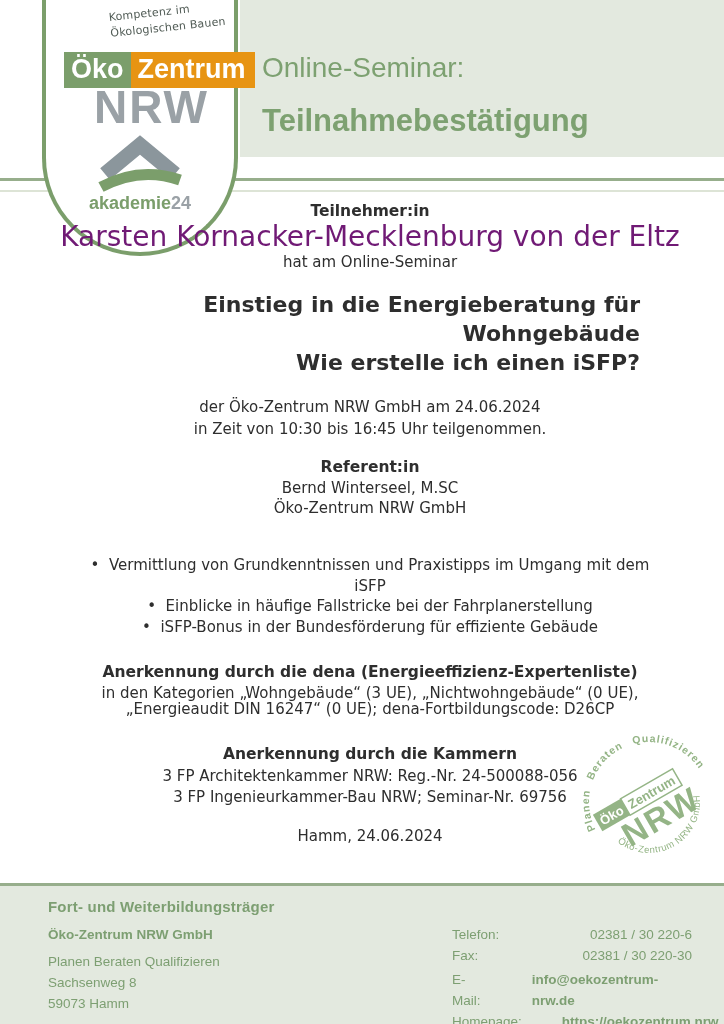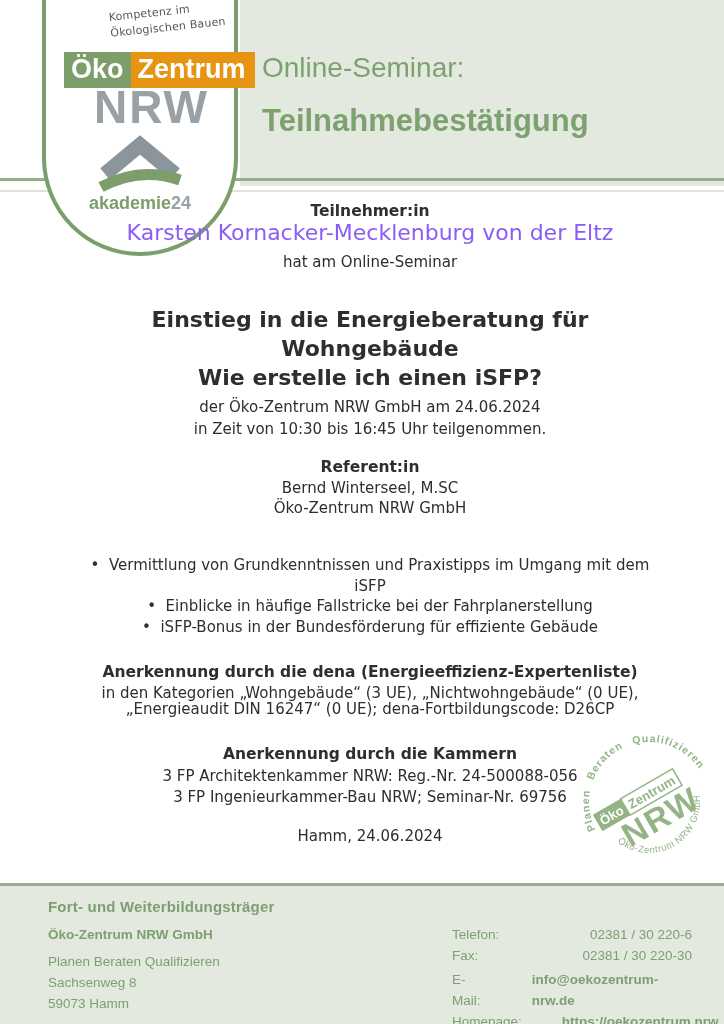--- a/index.html
+++ b/index.html
@@ -16,21 +16,21 @@
     --stamp-green:#82a871;
   }
   *{margin:0;padding:0;box-sizing:border-box;}
   html,body{background:#ffffff;}
   .page{
     position:relative;width:724px;height:1024px;margin:0 auto;
     background:#ffffff;overflow:hidden;
     font-family:"DejaVu Sans","Liberation Sans",sans-serif;color:var(--dark);
   }
   
-  .header-band{position:absolute;left:240px;top:0;right:0;height:186px;background:var(--band);z-index:1;}
+  .header-band{position:absolute;left:240px;top:0;right:0;height:157px;background:var(--band);z-index:1;}
   .header-kicker{position:absolute;left:22px;top:52px;font-family:"Liberation Sans",sans-serif;font-size:28px;color:var(--green);}
   .header-title{position:absolute;left:22px;top:103px;font-family:"Liberation Sans",sans-serif;font-size:31px;font-weight:bold;color:var(--green);}
   .rule-green{position:absolute;left:0;right:0;top:178px;height:3px;background:var(--line-green);z-index:1;}
   .rule-light{position:absolute;left:0;right:0;top:190px;height:2px;background:var(--line-light);z-index:1;}
   
   .badge{
     position:absolute;left:42px;top:-4px;width:196px;height:260px;background:#ffffff;
     border:4px solid var(--logo-green);border-top:none;border-radius:0 0 98px 98px;z-index:2;
   }
   .badge-tagline{
@@ -46,23 +46,23 @@
   }
   .emblem{position:absolute;left:34px;top:136px;}
   .akademie{position:absolute;left:0;right:0;top:197px;text-align:center;font-family:"Liberation Sans",sans-serif;font-size:18px;font-weight:bold;}
   .akademie .ak-name{color:var(--logo-green);}
   .akademie .ak-num{color:var(--logo-gray);}
   
   .main{position:absolute;left:40px;right:24px;top:0;height:100%;z-index:3;text-align:center;}
   .sec{position:absolute;left:0;right:0;text-align:center;}
   .bold-label{font-size:15.5px;font-weight:bold;}
   .participant-label{top:202px;}
-  .participant-name{top:220px;font-size:22px;color:#8b5cf6;}
+  .participant-name{top:220px;font-size:28px;color:#701a75;}
   .intro{top:253px;font-size:15px;}
-  .seminar-title{top:289px;font-size:22px;font-weight:bold;line-height:29px;max-width:540px;margin:16px auto;}
+  .seminar-title{top:289px;font-size:22px;font-weight:bold;line-height:29px;max-width:540px;margin:1px auto;text-align:right;}
   .provider{top:397px;font-size:15px;line-height:21.5px;}
   .referent-label{top:458px;}
   .referent-name{top:479px;font-size:15px;}
   .referent-org{top:499px;font-size:15px;}
   .inhalte-label{top:536px;}
   .inhalte-list{top:555px;max-width:575px;margin:0 auto;font-size:15px;line-height:20.5px;list-style:none;}
   .inhalte-list li::before{content:"\2022\00a0\00a0";}
   .dena-heading{top:663px;}
   .dena-text{top:685px;font-size:15px;line-height:16px;max-width:600px;margin:0 auto;}
   .kammern-heading{top:745px;}

